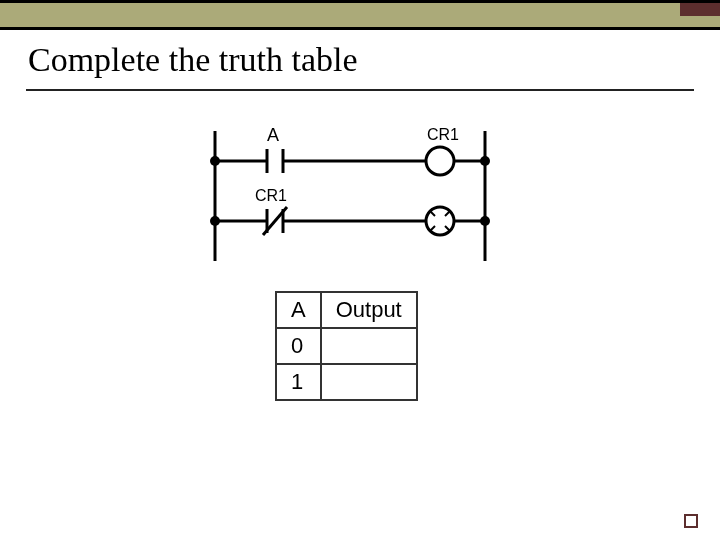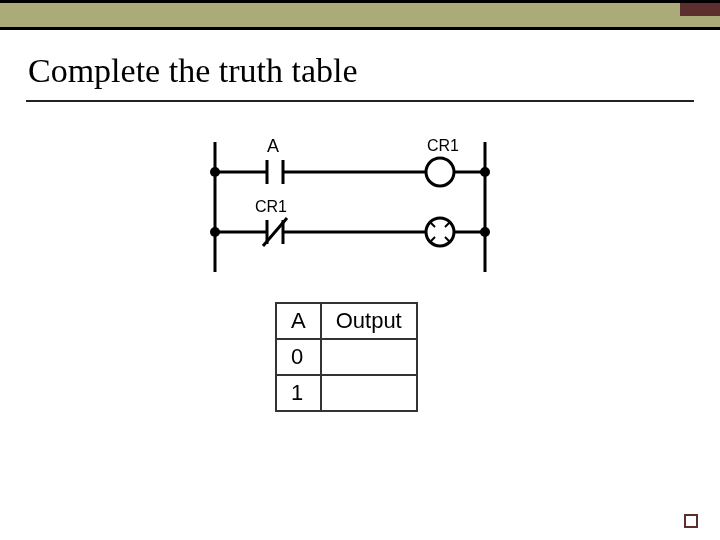--- a/index.html
+++ b/index.html
@@ -21,21 +21,21 @@
       position: absolute;
       top: 0;
       right: 0;
       width: 40px;
       height: 13px;
       background: #5c2e2e;
     }
     .title {
       font-size: 34px;
       color: #000;
-      padding: 22px 0 4px 28px;
+      padding: 11px 0 4px 28px;
       font-weight: normal;
     }
     .title-underline {
       border-bottom: 2px solid #222;
       margin: 6px 26px 0 26px;
     }
     .content {
       position: relative;
       width: 100%;
     }

